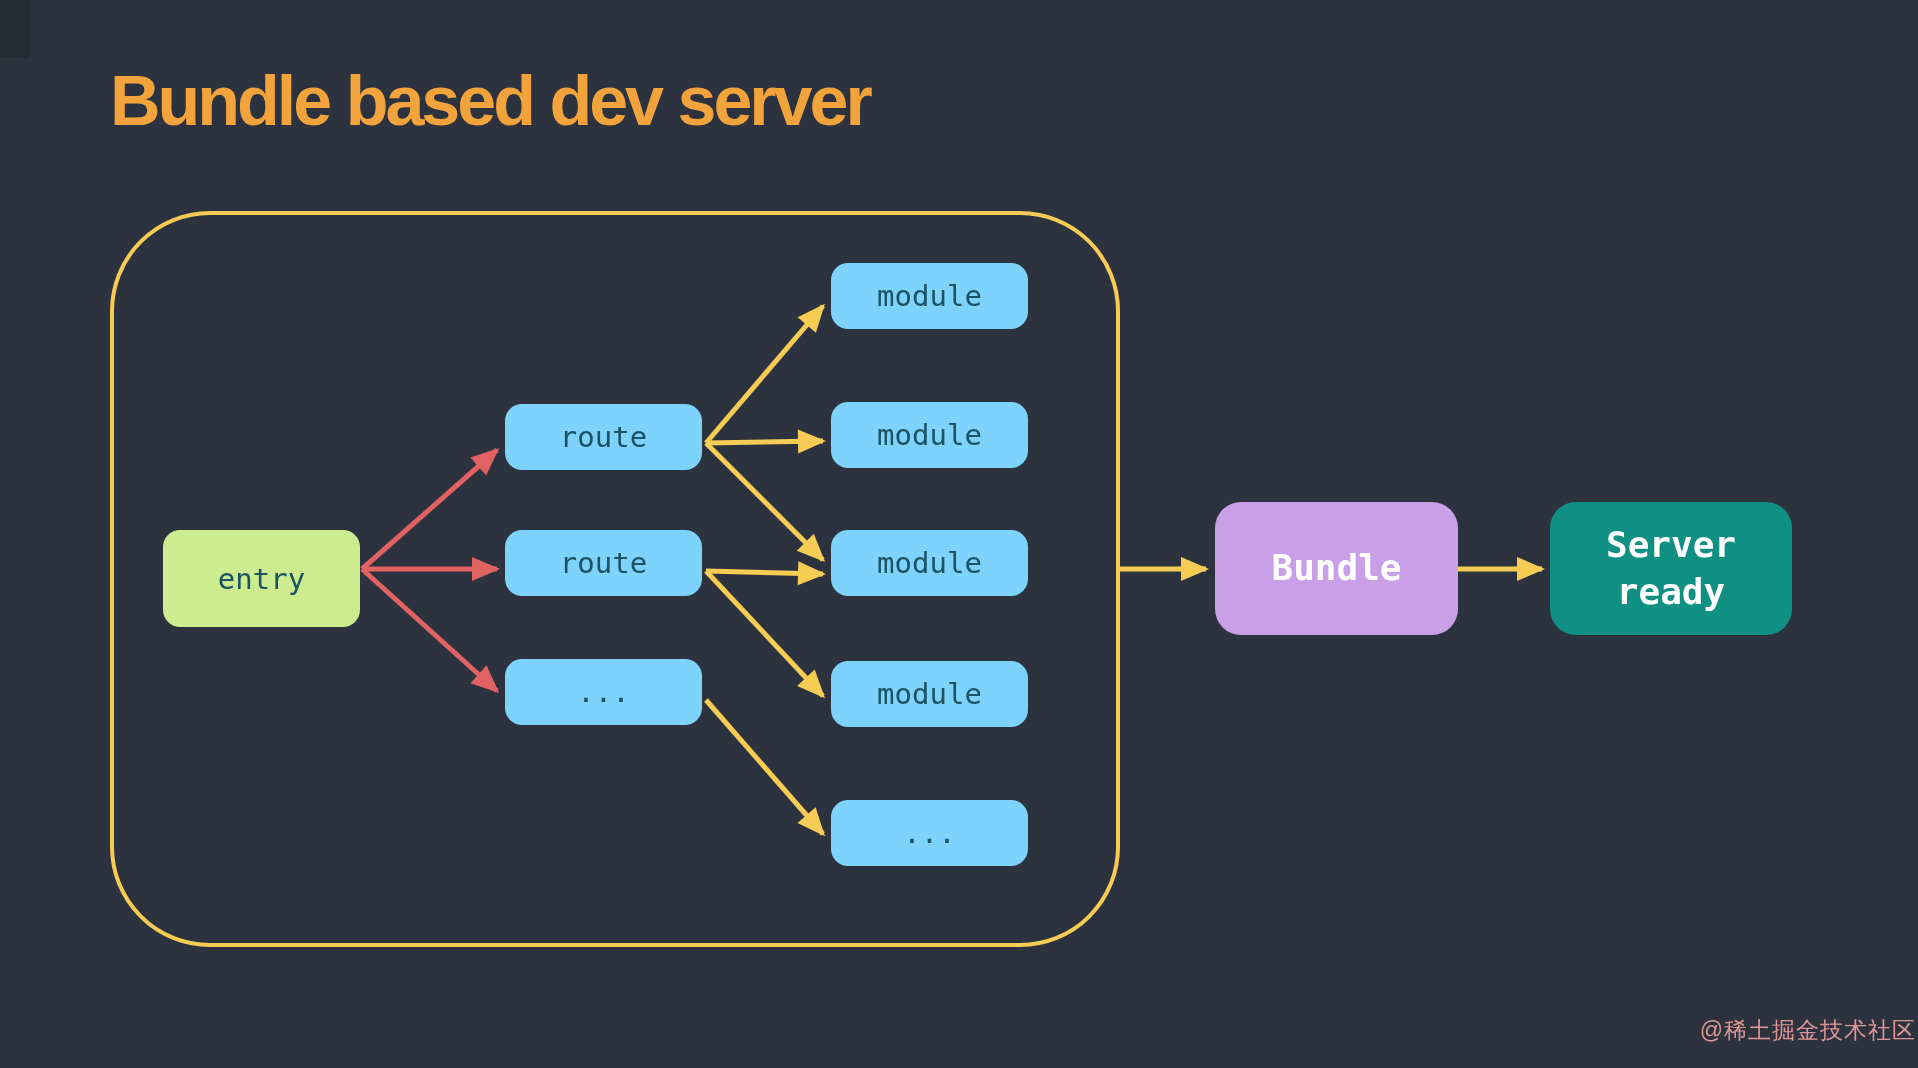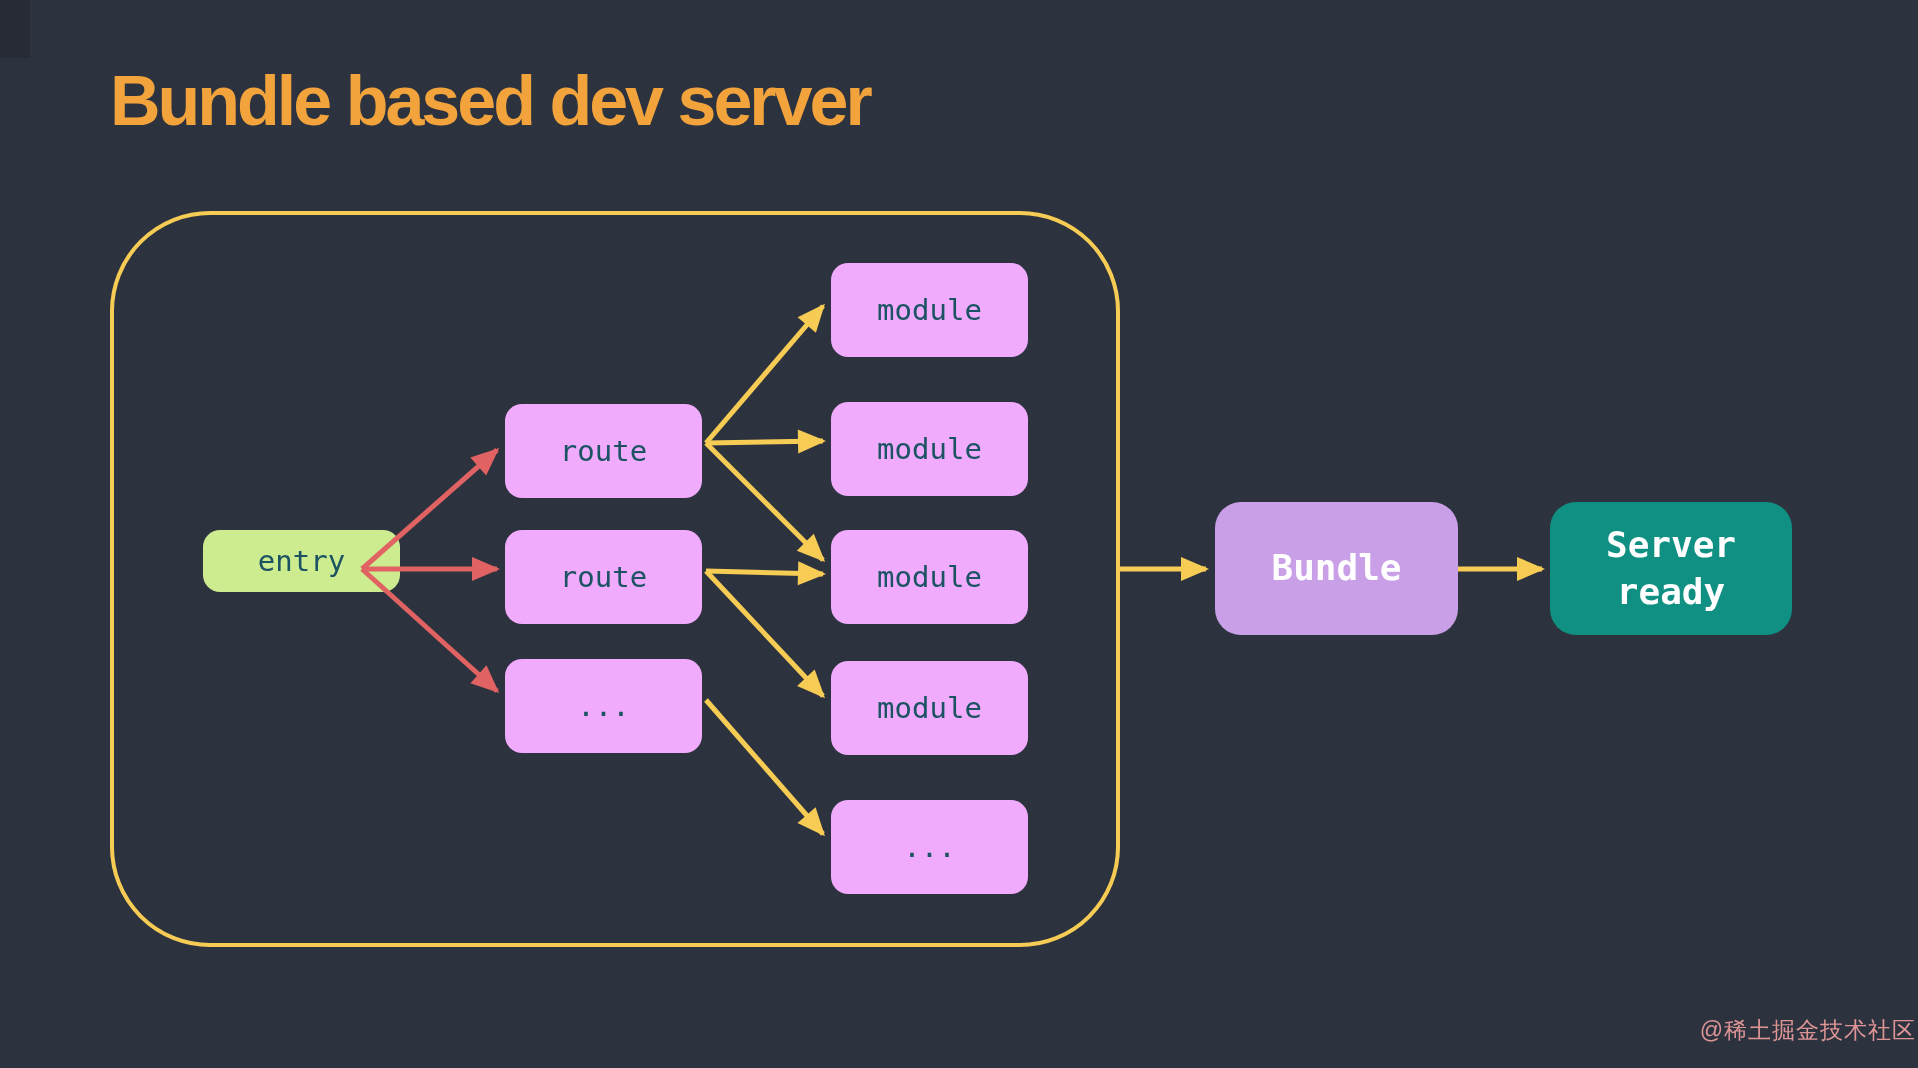--- a/index.html
+++ b/index.html
@@ -14,25 +14,25 @@
     color:#f2a33c;white-space:nowrap;
   }
   .container-frame{
     position:absolute;left:110px;top:211px;width:1010px;height:736px;
     border:4px solid #f7cc55;border-radius:100px;box-sizing:border-box;
   }
   .node{
     position:absolute;display:flex;align-items:center;justify-content:center;
     box-sizing:border-box;text-align:center;
   }
-  .node-green{width:197px;height:94px;border-radius:17px;background:#f0abfc;}
+  .node-green{width:197px;height:66px;border-radius:17px;background:#7dd3fc;}
   .node-label{
     font-family:"DejaVu Sans Mono",monospace;font-size:29px;color:#1b5363;
   }
-  .n-entry{left:163px;top:530px;width:197px;height:62px;border-radius:17px;background:#cdec90;margin-left:40px;}
+  .n-entry{left:163px;top:530px;width:197px;height:97px;border-radius:17px;background:#cdec90;}
   .n-route1{left:505px;top:404px;}
   .n-route2{left:505px;top:530px;}
   .n-routes-more{left:505px;top:659px;}
   .n-module1{left:831px;top:263px;}
   .n-module2{left:831px;top:402px;}
   .n-module3{left:831px;top:530px;}
   .n-module4{left:831px;top:661px;}
   .n-modules-more{left:831px;top:800px;}
   .n-bundle{left:1215px;top:502px;width:243px;height:133px;border-radius:26px;background:#c99fe8;}
   .n-server{left:1550px;top:502px;width:242px;height:133px;border-radius:26px;background:#0f9082;}

